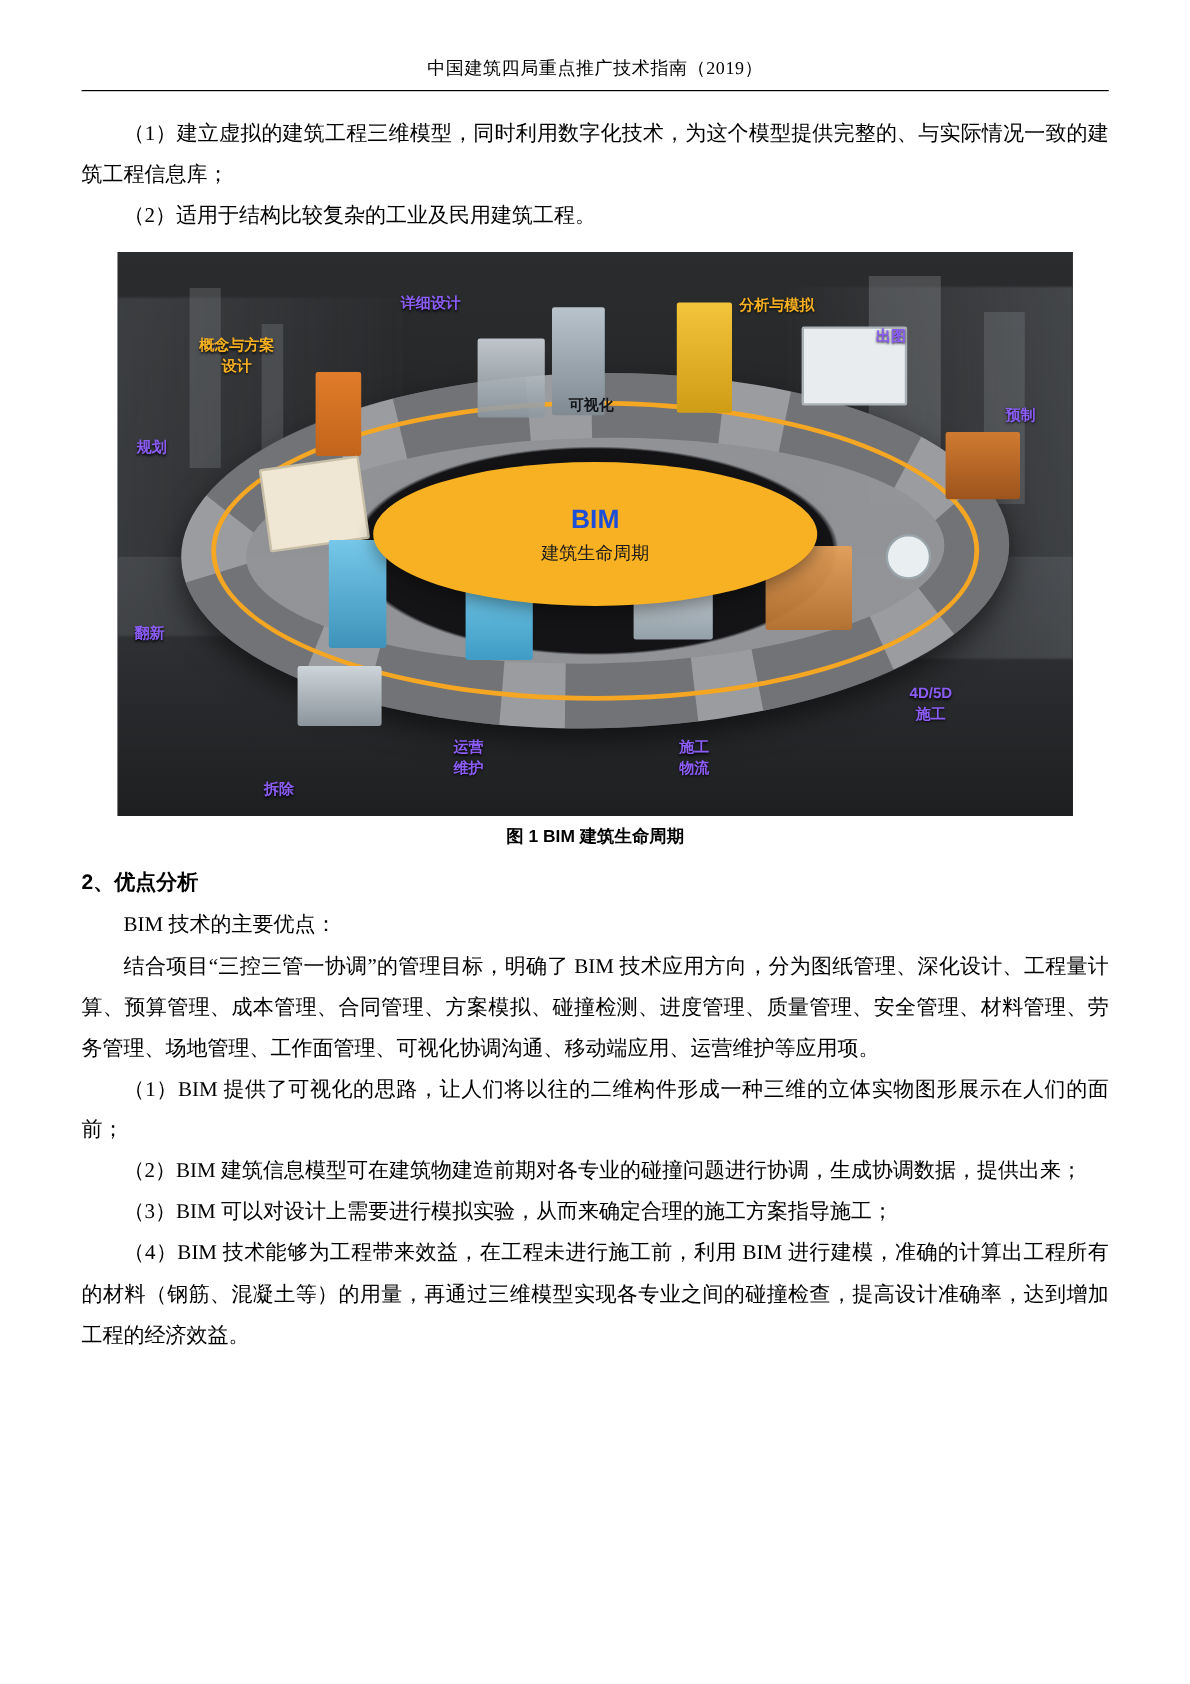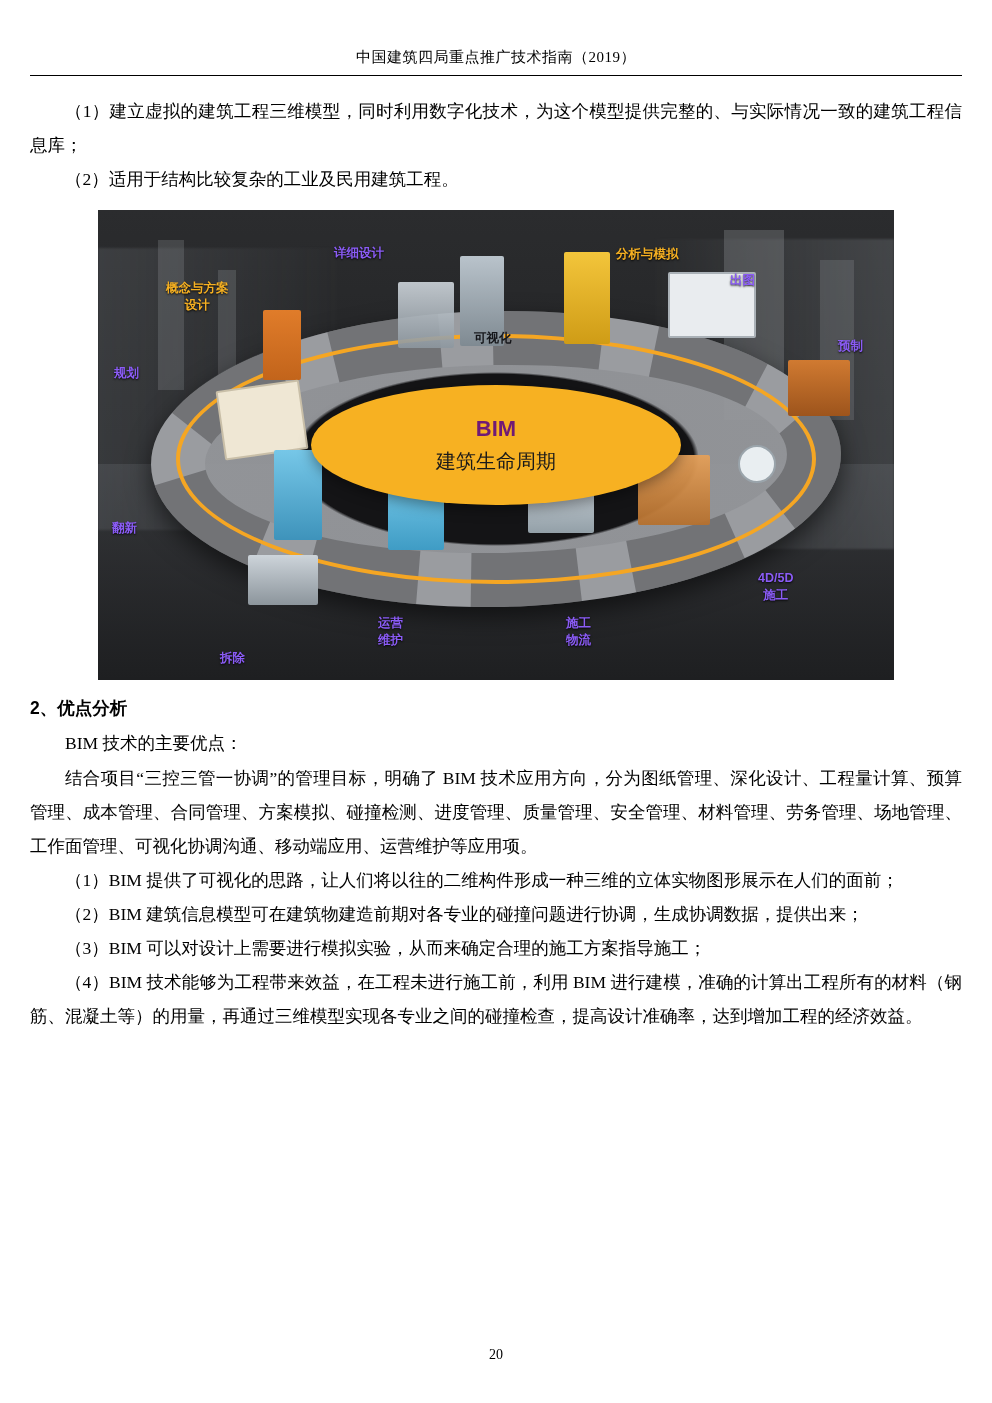--- a/index.html
+++ b/index.html
@@ -12,21 +12,21 @@
     height: 1403px;
     font-family: "Liberation Serif", "DejaVu Serif", serif;
     color: #000;
     position: relative;
   }
   .page {
     position: relative;
     width: 992px;
     height: 1403px;
     box-sizing: border-box;
-    padding: 0 30px;
+    padding: 0 68px;
   }
   
   .header {
     padding-top: 48px;
     text-align: center;
     font-size: 15px;
     letter-spacing: 0.5px;
     font-family: "Liberation Serif", serif;
   }
   .header-rule {
@@ -147,25 +147,25 @@
     flex-direction: column;
     align-items: center;
     justify-content: center;
     gap: 6px;
     box-shadow: 0 4px 14px rgba(0,0,0,0.4);
   }
   .bim-ellipse .bim-en {
     font-family: "Liberation Sans", sans-serif;
     font-size: 22px;
     font-weight: bold;
-    color: #701a75;
+    color: #1d4ed8;
   }
   .bim-ellipse .bim-cn {
     font-family: "Liberation Sans", sans-serif;
-    font-size: 20px;
+    font-size: 15px;
     color: #1a1a1a;
     text-align: right;
   }
   .fig-label {
     position: absolute;
     color: #8b5cf6;
     font-family: "Liberation Sans", sans-serif;
     font-size: 12.5px;
     font-weight: bold;
     line-height: 1.35;
@@ -255,30 +255,28 @@
       <div class="fig-label" style="left:16px; top:155px;">规划</div>
       <div class="fig-label" style="left:14px; top:310px;">翻新</div>
       <div class="fig-label" style="left:122px; top:440px;">拆除</div>
       <div class="fig-label" style="left:280px; top:405px;">运营
 维护</div>
       <div class="fig-label" style="left:468px; top:405px;">施工
 物流</div>
       <div class="fig-label" style="left:660px; top:360px;">4D/5D
 施工</div>
     </div>
+    <div class="fig-caption">图 1 BIM 建筑生命周期</div>
   </div>
 
   <div class="sec-heading">2、优点分析</div>
 
   <div class="body-text" style="margin-top:6px;">
     <p class="para">BIM 技术的主要优点：</p>
     <p class="para">结合项目“三控三管一协调”的管理目标，明确了 BIM 技术应用方向，分为图纸管理、深化设计、工程量计算、预算管理、成本管理、合同管理、方案模拟、碰撞检测、进度管理、质量管理、安全管理、材料管理、劳务管理、场地管理、工作面管理、可视化协调沟通、移动端应用、运营维护等应用项。</p>
     <p class="para">（1）BIM 提供了可视化的思路，让人们将以往的二维构件形成一种三维的立体实物图形展示在人们的面前；</p>
     <p class="para">（2）BIM 建筑信息模型可在建筑物建造前期对各专业的碰撞问题进行协调，生成协调数据，提供出来；</p>
     <p class="para">（3）BIM 可以对设计上需要进行模拟实验，从而来确定合理的施工方案指导施工；</p>
     <p class="para">（4）BIM 技术能够为工程带来效益，在工程未进行施工前，利用 BIM 进行建模，准确的计算出工程所有的材料（钢筋、混凝土等）的用量，再通过三维模型实现各专业之间的碰撞检查，提高设计准确率，达到增加工程的经济效益。</p>
   </div>
 
-  <div class="footer">
-    <span>20</span>
-  </div>
 
 </div>
 
 </body></html>

